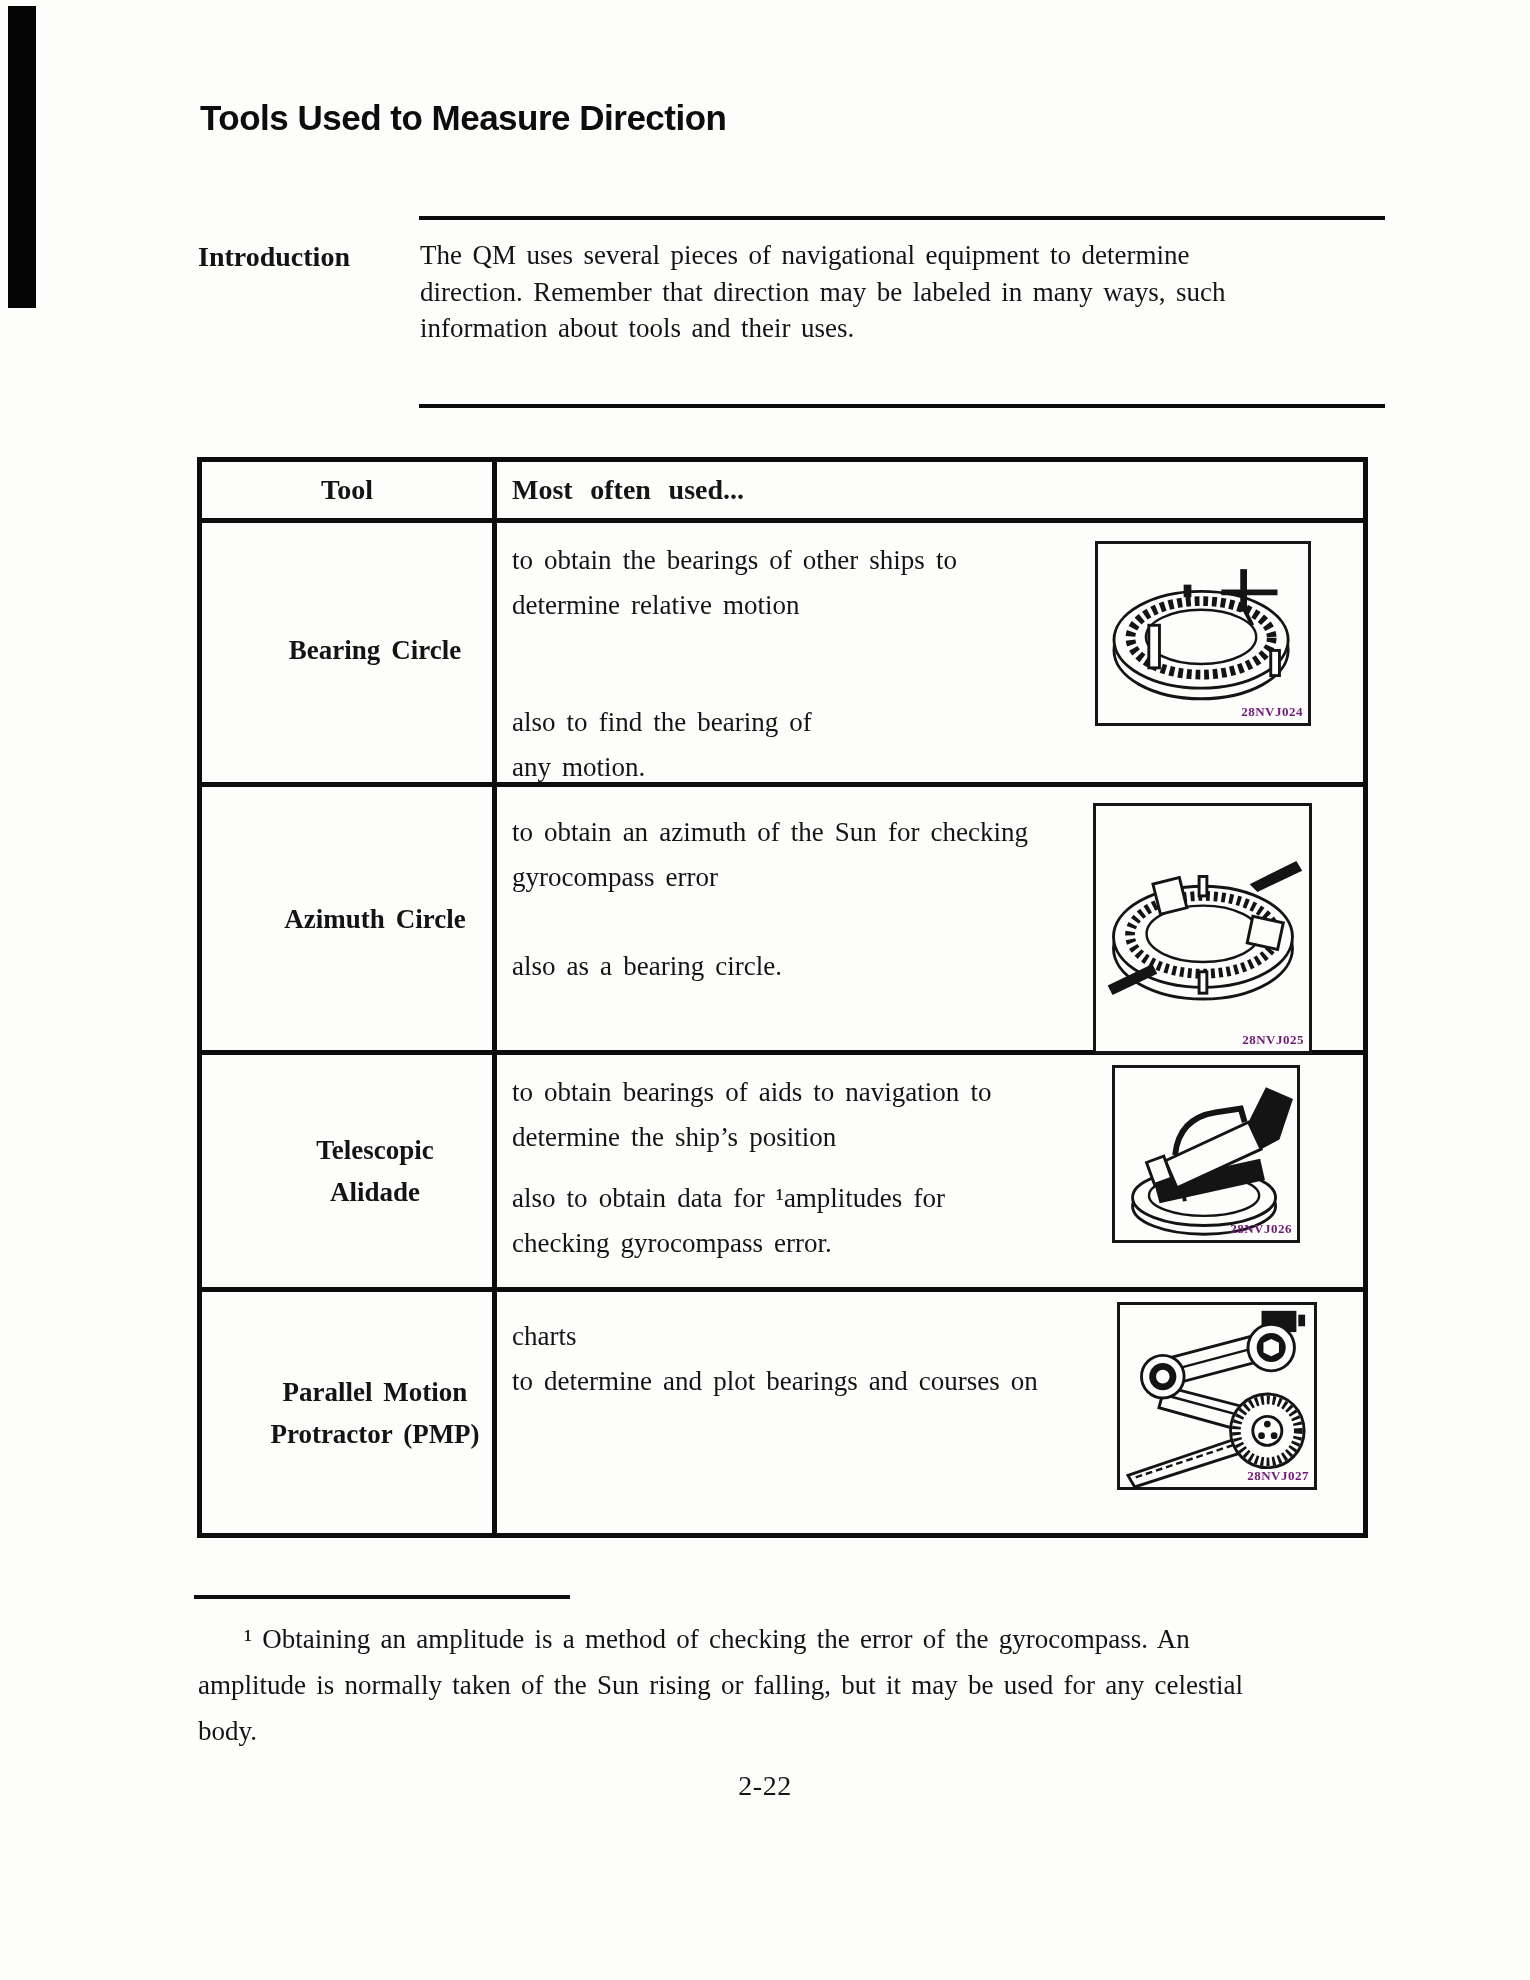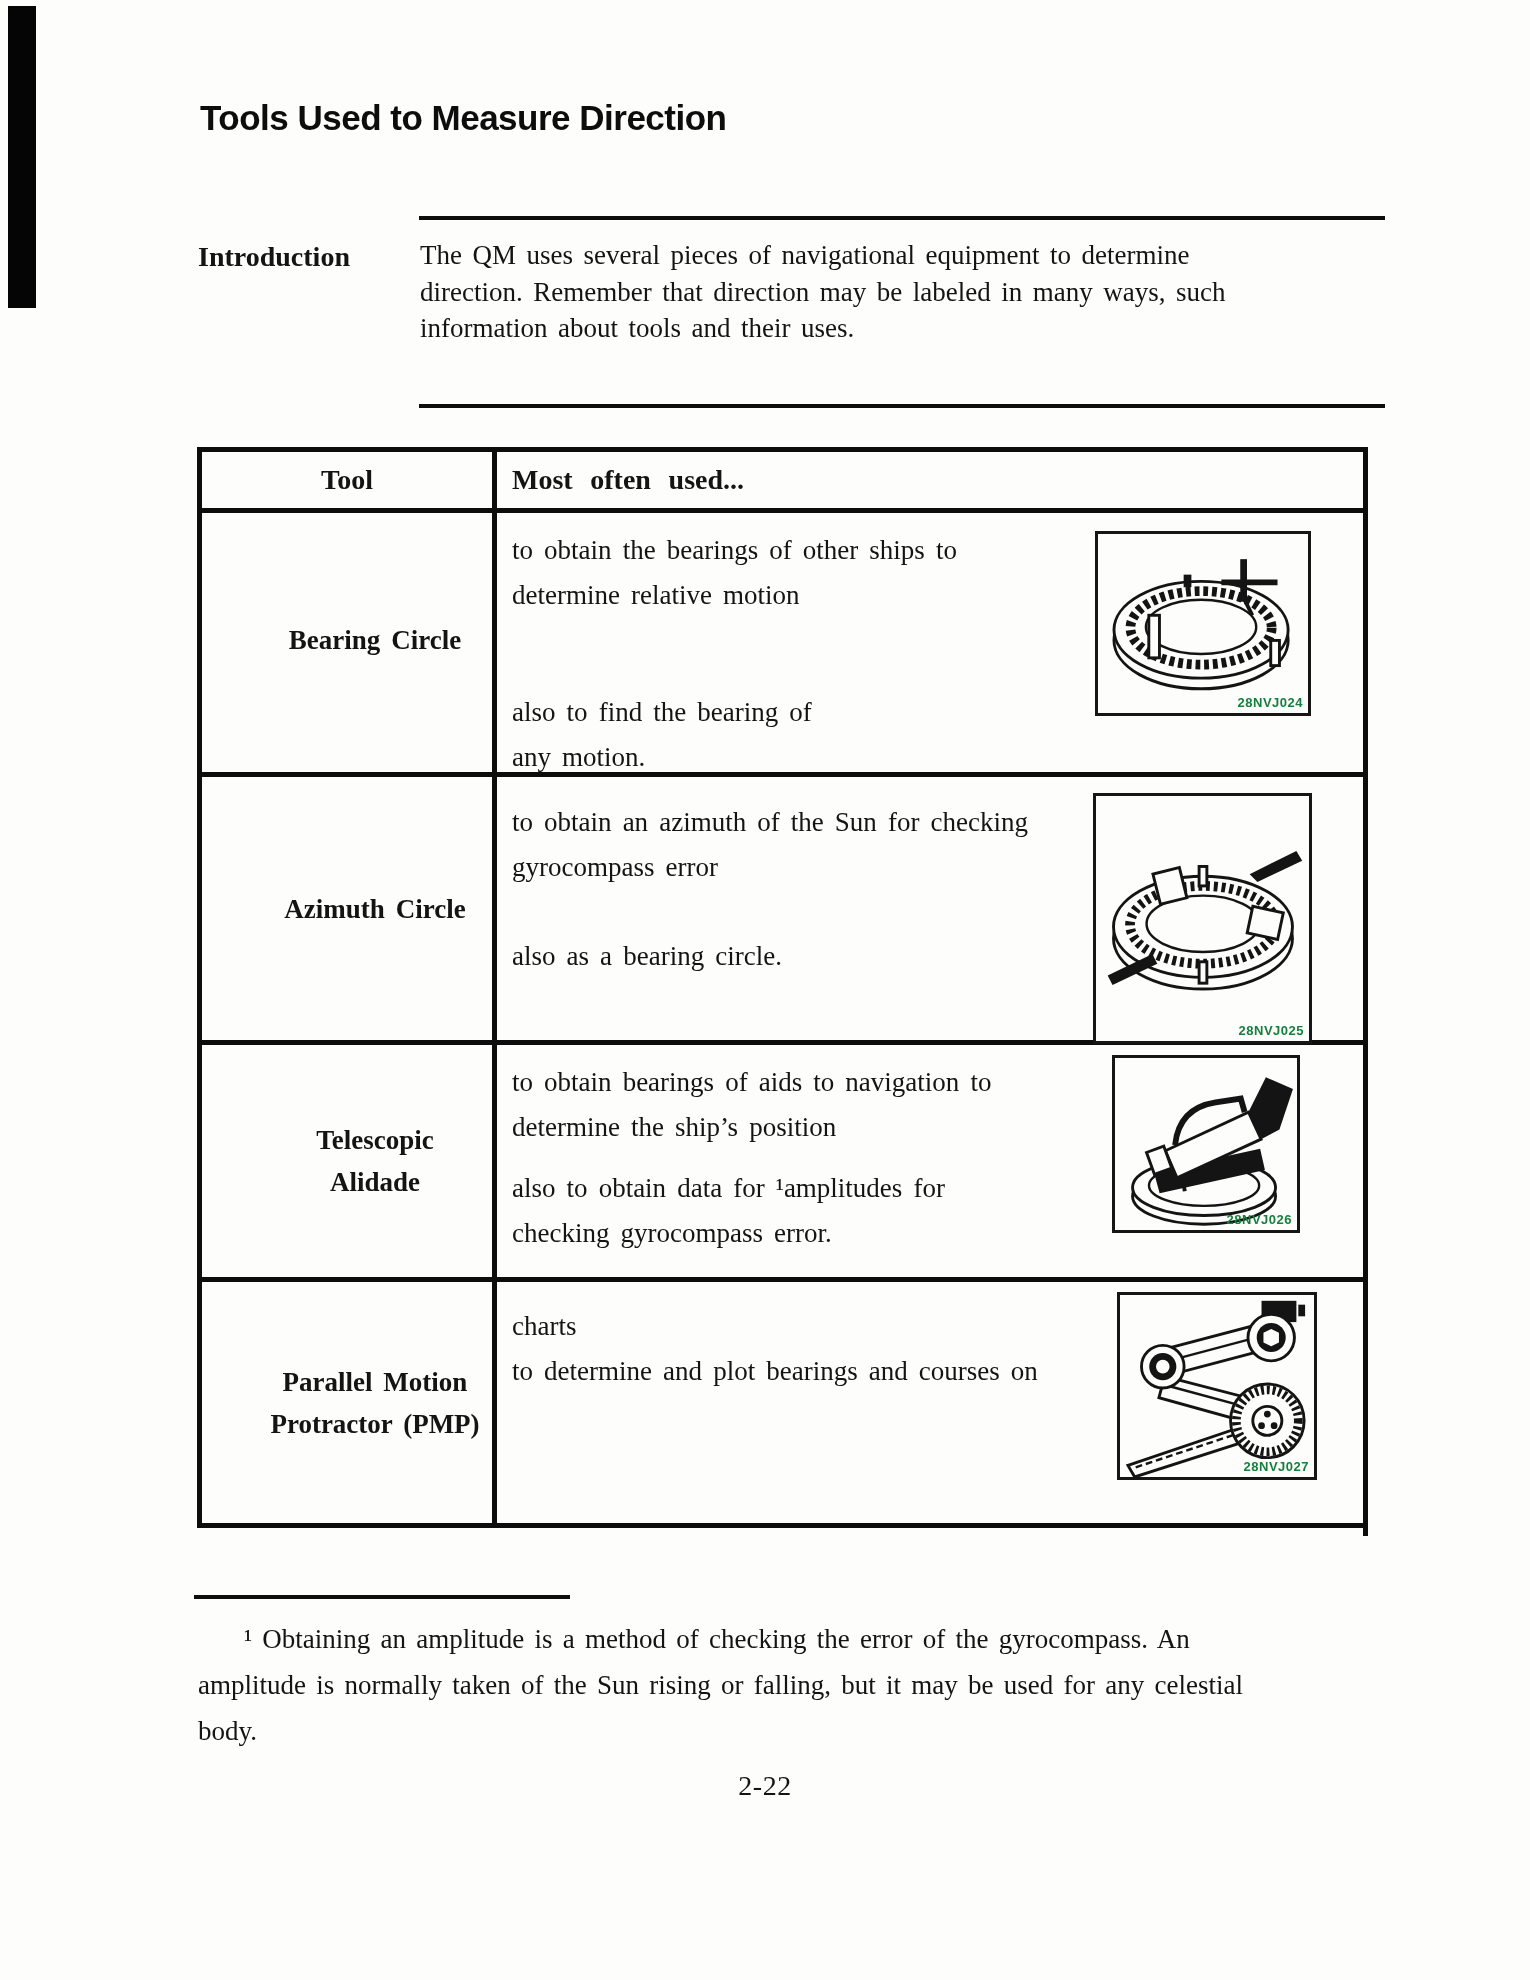--- a/index.html
+++ b/index.html
@@ -17,21 +17,21 @@
   .hrule{position:absolute;background:#0d0d0d;height:4px;}
   .rule-top{left:419px;top:216px;width:966px;}
   .rule-bottom{left:419px;top:404px;width:966px;}
   .intro-label{
     position:absolute;left:198px;top:241px;font-size:28px;font-weight:bold;word-spacing:0.06em;
   }
   .intro-text{position:absolute;left:420px;top:237px;width:930px;font-size:27px;}
   .intro-text .tline{line-height:36.5px;word-spacing:0.14em;}
   
   .tools-table{
-    position:absolute;left:197px;top:447px;width:1171px;height:1081px;
+    position:absolute;left:197px;top:457px;width:1171px;height:1081px;
     border:5px solid #0d0d0d;box-sizing:border-box;background:#fdfdfc;
   }
   .col-divider{position:absolute;left:290px;top:0;width:5px;height:100%;background:#0d0d0d;}
   .row-line{position:absolute;left:0;width:100%;height:5px;background:#0d0d0d;}
   .cell-header-tool{
     position:absolute;left:0;top:0;width:290px;height:56px;display:flex;align-items:center;justify-content:center;
     font-size:28px;font-weight:bold;
   }
   .cell-header-usage{
     position:absolute;left:310px;top:0;height:56px;display:flex;align-items:center;
@@ -41,22 +41,22 @@
     position:absolute;left:0;width:258px;display:flex;align-items:center;justify-content:center;
     text-align:center;font-size:27px;font-weight:bold;word-spacing:0.15em;line-height:42px;padding:0 22px;box-sizing:border-box;margin-left:44px;
   }
   .uses{position:absolute;left:310px;width:575px;font-size:27px;}
   .uses .tline{line-height:45px;word-spacing:0.16em;}
   .figure{
     position:absolute;border:3px solid #161616;background:#fdfdfc;box-sizing:border-box;
   }
   .figure svg{display:block;width:100%;height:100%;}
   .figcap{
-    position:absolute;right:5px;bottom:3px;font-family:Liberation Sans, sans-serif;
-    font-weight:bold;font-size:13px;color:#15803d;filter:blur(0.6px);letter-spacing:0.5px;
+    position:absolute;right:5px;bottom:3px;font-family:Liberation Serif, serif;
+    font-weight:bold;font-size:13px;color:#701a75;filter:blur(0.6px);letter-spacing:0.5px;
   }
   .corner-notch{position:absolute;background:#fdfdfc;}
   .corner-stub{position:absolute;background:#0d0d0d;}
   
   .footnote-rule{left:194px;top:1595px;width:376px;}
   .footnote{position:absolute;left:198px;top:1616px;width:1140px;font-size:27px;}
   .footnote .tline{line-height:46px;word-spacing:0.13em;}
   .footnote .tline:first-child{text-indent:46px;}
   .page-number{
     position:absolute;left:0;top:1770px;width:100%;text-align:center;font-size:28px;letter-spacing:0.5px;

